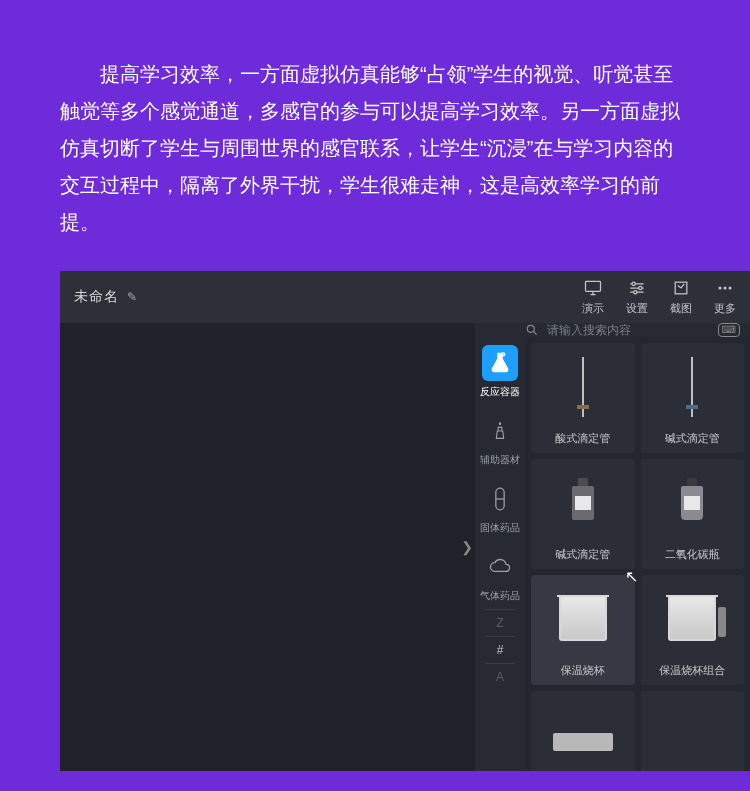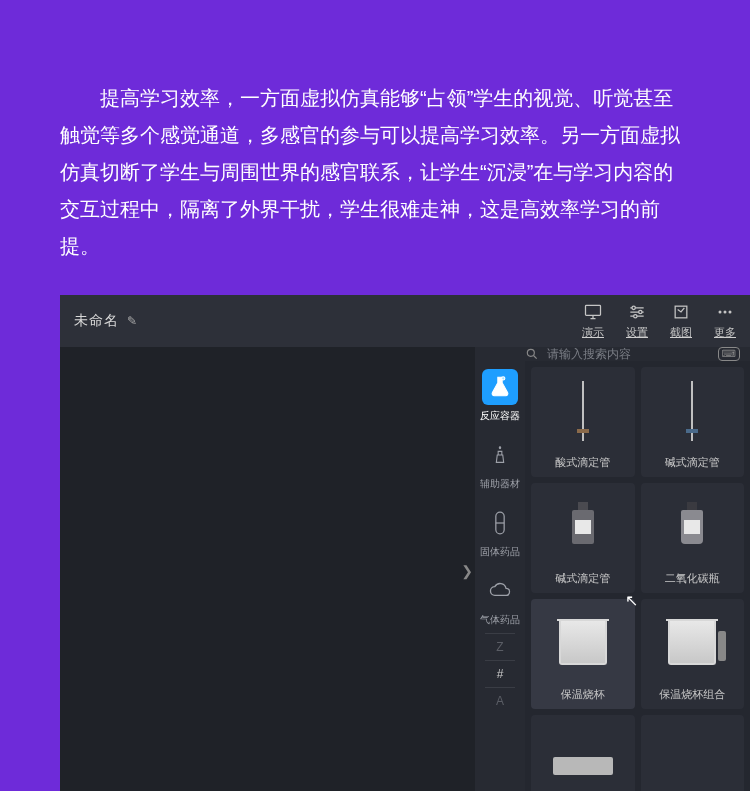--- a/index.html
+++ b/index.html
@@ -7,21 +7,21 @@
       background: #6e2bd9;
       font-family: "Microsoft YaHei", "PingFang SC", sans-serif;
       width: 750px;
       height: 791px;
       overflow: hidden;
     }
     .page-text {
       color: #fff;
       font-size: 20px;
       line-height: 1.85;
-      padding: 80px 60px 30px 60px;
+      padding: 56px 60px 30px 60px;
       text-indent: 2em;
     }
     .app-window {
       background: #2a2d35;
       margin: 0 0 0 60px;
       height: 500px;
       position: relative;
       color: #d0d0d0;
       font-size: 12px;
       overflow: hidden;
@@ -39,21 +39,20 @@
       display: flex;
       align-items: center;
       gap: 8px;
       color: #d8d8d8;
       font-size: 14px;
       letter-spacing: 1px;
     }
     .title-actions {
       display: flex;
       gap: 22px;
-      text-decoration: underline;
     }
     .title-action {
       display: flex;
       flex-direction: column;
       align-items: center;
       gap: 3px;
       color: #c5c5c5;
       cursor: pointer;
       font-size: 11px;
     }

